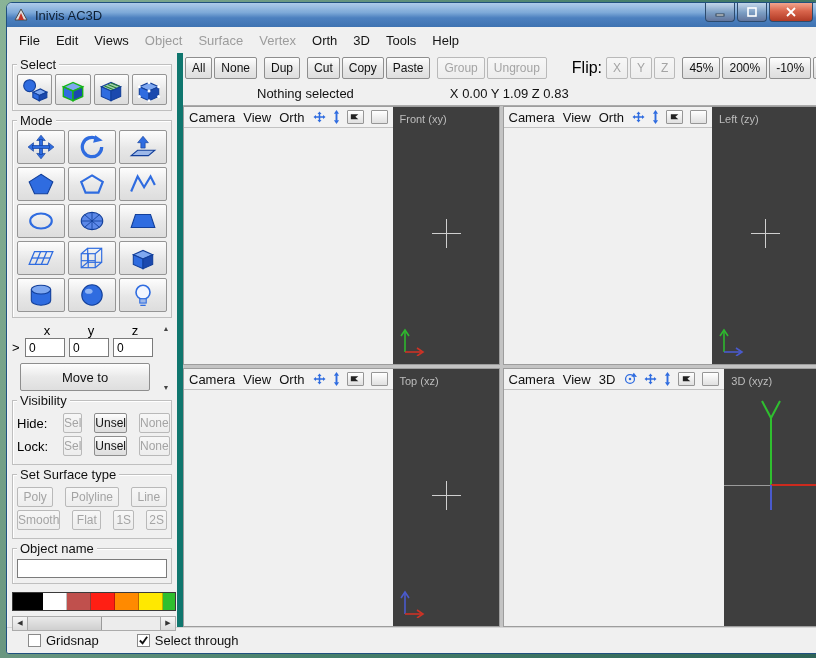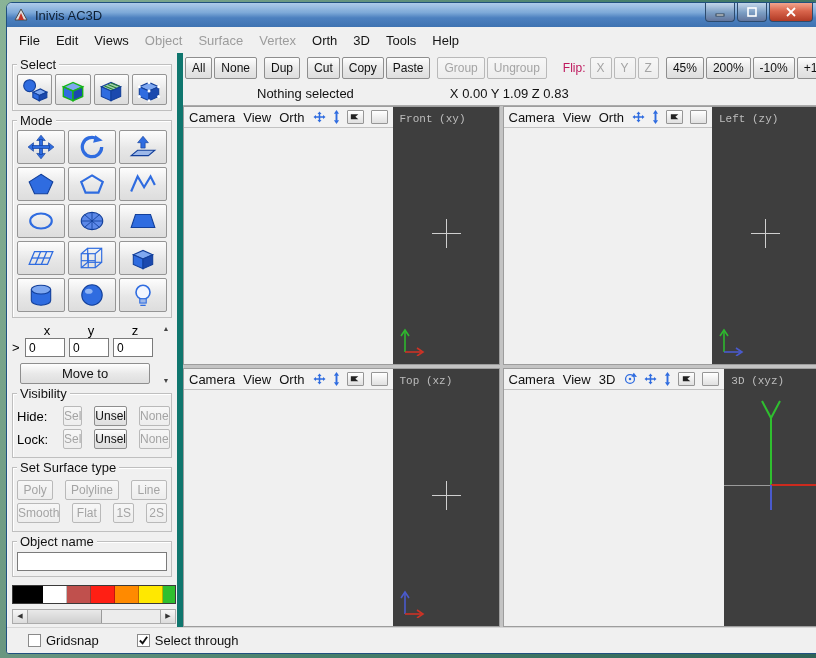--- a/index.html
+++ b/index.html
@@ -46,21 +46,21 @@
   .coord-labels { display:flex; font-size:13px; margin-left:13px; }
   .coord-labels span { width:44px; text-align:center; }
   .coord-row { display:flex; align-items:center; gap:4px; }
   .prompt { font-size:13px; width:9px; }
   .coord-input, .objname-input { height:19px; border:1px solid #7b7b7b; background:#fff;
     font-size:12px; padding:0 3px; font-family:"Liberation Sans",sans-serif; }
   .coord-input { width:40px; }
   .pbtn { font-size:12px; color:#111; background:linear-gradient(#fefefe,#e9e9e9 50%,#dedede);
     border:1px solid #8e8e8e; border-radius:2px; }
   .pbtn.disabled { color:#a4a4a4; border-color:#b9b9b9; background:linear-gradient(#f7f7f7,#ededed); }
-  .moveto { display:block; margin:6px auto 0; width:130px; height:21px; font-size:13px; }
+  .moveto { display:block; margin:6px auto 0; width:130px; height:28px; font-size:13px; }
   .spin-col { position:absolute; right:0; top:2px; bottom:0; width:12px; display:flex;
     flex-direction:column; justify-content:space-between; align-items:center; font-size:7px; color:#444; }
   .spin { cursor:default; }
 
   .vrow { display:flex; align-items:center; gap:12px; margin:3px 0; font-size:13px; }
   .rlabel { width:34px; flex:none; }
   .sbtn { flex:1; padding:2px 0; text-align:center; }
 
   .objname-input { width:100%; }
 
@@ -75,36 +75,36 @@
   .hsarrow.right { border-right:none; border-left:1px solid #ababab; margin-left:auto; }
   .hsthumb { width:74px; background:linear-gradient(#e9e9e9,#cfcfcf); border-right:1px solid #9a9a9a; }
 
   
   .right-area { flex:1; display:flex; flex-direction:column; min-width:0; }
   .toolbar { height:29px; display:flex; align-items:center; padding:0 2px; overflow:hidden; white-space:nowrap; }
   .tbtn { font-size:12px; padding:3px 6px; margin-right:2px; color:#111;
     background:linear-gradient(#fefefe,#e9e9e9 50%,#dedede); border:1px solid #8e8e8e; border-radius:2px; }
   .tbtn.disabled { color:#a4a4a4; border-color:#b9b9b9; background:linear-gradient(#f7f7f7,#ededed); }
   .tsep { width:5px; flex:none; }
-  .tlabel { font-size:12px; color:#be185d; margin:0 4px 0 9px; }
+  .tlabel { font-size:16px; color:#000000; margin:0 4px 0 18px; }
 
   .statusrow { height:23px; display:flex; align-items:center; font-size:13px; color:#111; }
   .status-sel { margin-left:74px; }
   .status-coords { margin-left:96px; }
 
   .viewgrid { flex:1; display:grid; grid-template-columns:1fr 1fr; grid-template-rows:1fr 1fr;
     gap:3px; background:#c4c4c4; border-top:1px solid #ababab; min-height:0; }
   .viewport { display:flex; min-height:0; min-width:0; background:#f0f0f0; border:1px solid #9d9d9d; }
   .vheader { height:21px; flex:none; display:flex; align-items:center; gap:8px; padding:0 5px;
     font-size:13px; color:#111; background:#f2f2f2; border-bottom:1px solid #c2c2c2; }
   .vh-icons { margin-left:auto; display:flex; align-items:center; gap:7px; }
   .vh-btn { width:17px; height:14px; border:1px solid #969696; border-radius:1px;
     background:linear-gradient(#ffffff,#e0e0e0); display:flex; align-items:center; justify-content:center; }
   .vcanvas { flex:1; position:relative; background:#3e3e3e; overflow:hidden; }
-  .vlabel { position:absolute; left:7px; top:6px; font-family:Liberation Mono, monospace; font-size:11px; color:#bdbdbd; }
+  .vlabel { position:absolute; left:7px; top:6px; font-family:Liberation Sans, sans-serif; font-size:11px; color:#bdbdbd; }
   .crosshair { position:absolute; left:50%; top:49%; width:0; height:0; }
   .crosshair::before { content:""; position:absolute; left:-14px; top:0; width:29px; height:1px; background:#cfcfcf; }
   .crosshair::after  { content:""; position:absolute; left:0; top:-14px; width:1px; height:29px; background:#cfcfcf; }
   .gizmo { position:absolute; left:6px; bottom:4px; }
   .horizon { position:absolute; left:0; right:0; top:45%; height:1px; background:#9a9a9a; }
   .axes3d-anchor { position:absolute; left:50%; top:45%; width:0; height:0; }
   .axes3d { position:absolute; left:-40px; top:-95px; }
 
   
   .bottombar { height:26px; display:flex; align-items:center; padding:0 9px;

